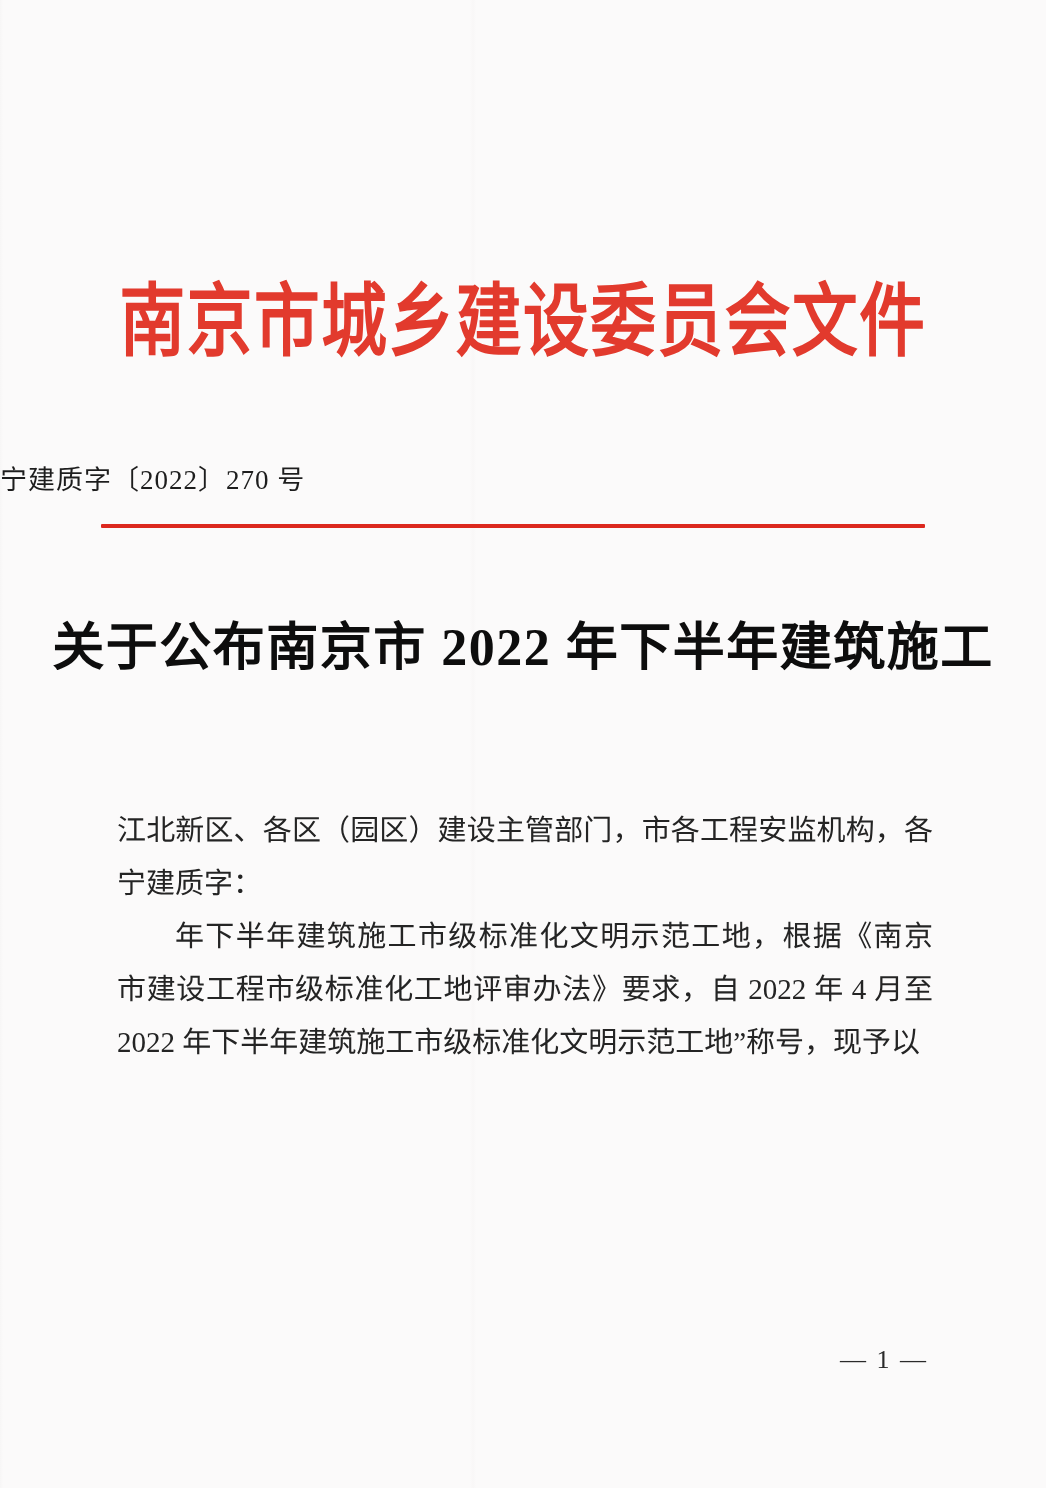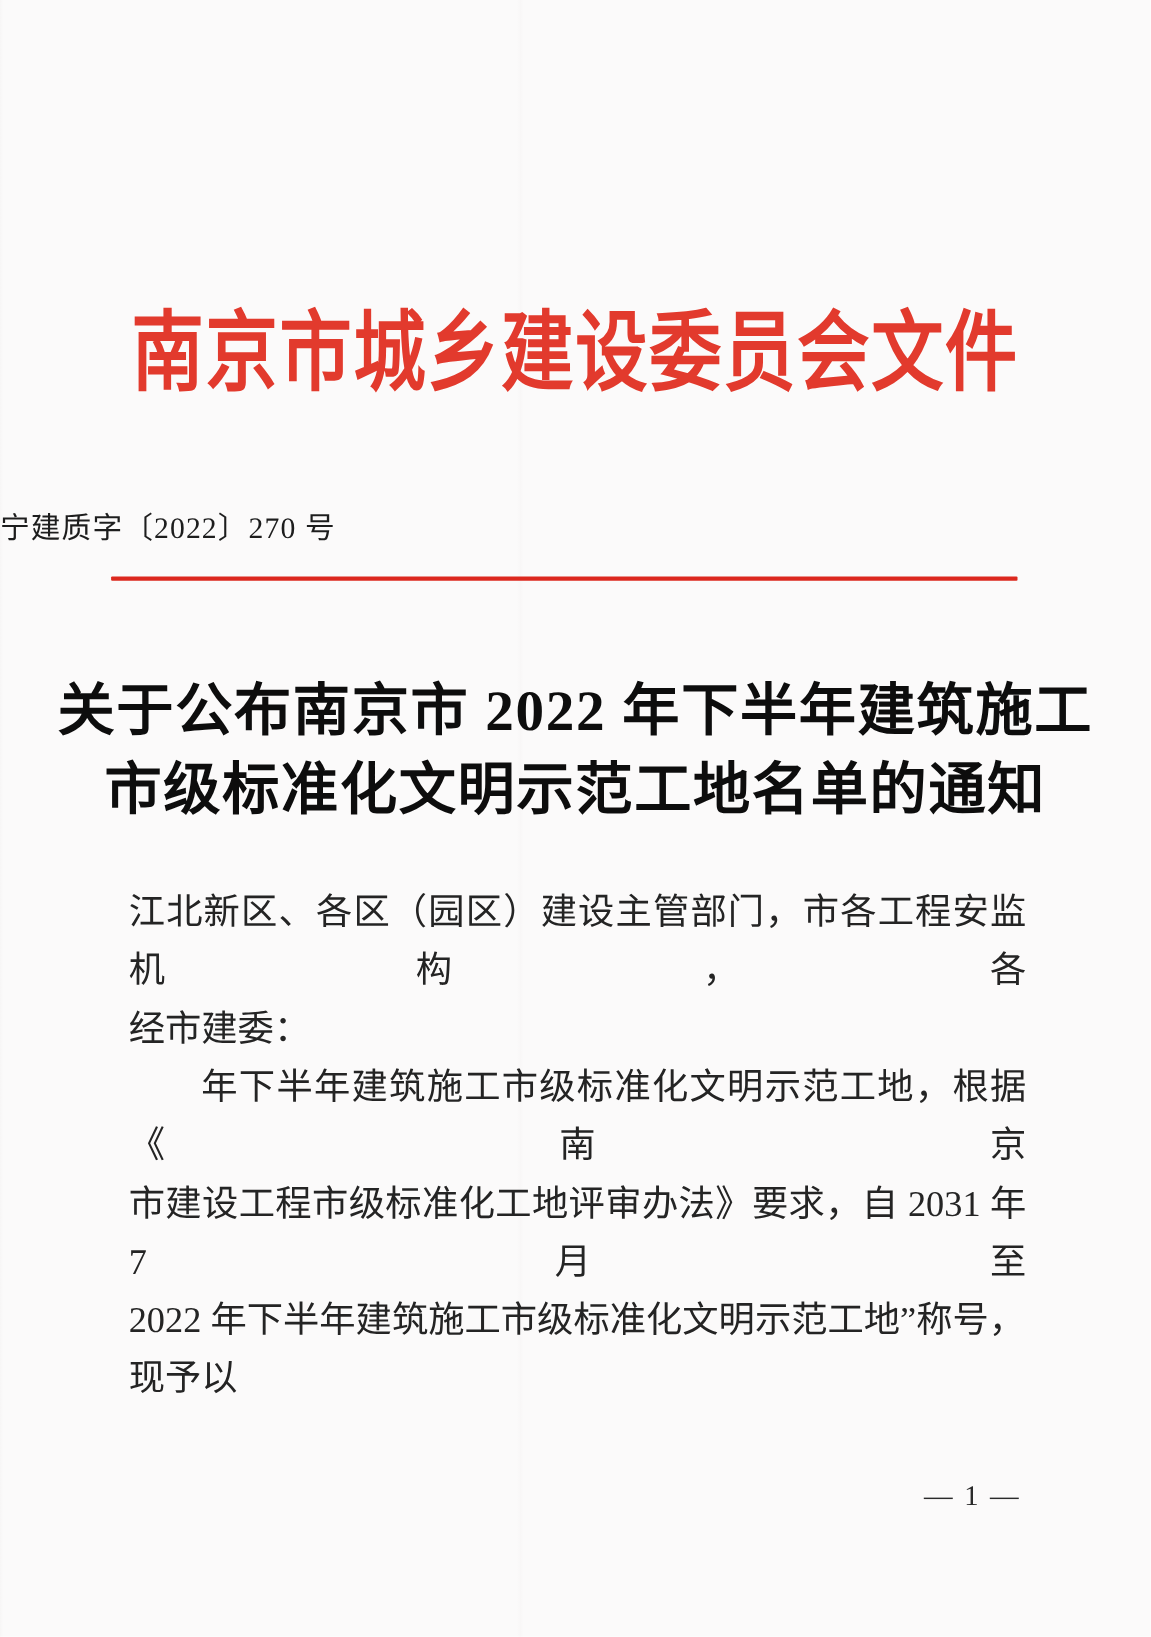--- a/index.html
+++ b/index.html
@@ -81,21 +81,21 @@
     letter-spacing: 1.5px;
     color: #0d0d0d;
   }
 
   
   .body-text {
     position: absolute;
     top: 804px;
     left: 117px;
     width: 816px;
-    font-size: 33px;
+    font-size: 29px;
     line-height: 53px;
     color: #242424;
   }
   .body-text .line {
     text-align: justify;
     text-align-last: justify;
     text-justify: inter-character;
     white-space: normal;
   }
   .body-text .para .line:last-child {
@@ -122,30 +122,29 @@
   <div class="org-header">
     <span class="stretch">南京市城乡建设委员会文件</span>
   </div>
 
   <div class="doc-number">宁建质字〔2022〕270 号</div>
 
   <div class="red-rule"></div>
 
   <div class="notice-title">
       <div class="title-line">关于公布南京市 2022 年下半年建筑施工</div>
-      <div class="title-line">市级标准化文明示范工地名单的通知</div>
     </div>
 
   <div class="body-text">
     <div class="para">
         <div class="line">江北新区、各区（园区）建设主管部门，市各工程安监机构，各</div>
-        <div class="line">经市建委：</div>
+        <div class="line">宁建质字：</div>
       </div>
     <div class="para para-indent">
         <div class="line">年下半年建筑施工市级标准化文明示范工地，根据《南京</div>
-        <div class="line">市建设工程市级标准化工地评审办法》要求，自 2031 年 7 月至</div>
+        <div class="line">市建设工程市级标准化工地评审办法》要求，自 2022 年 4 月至</div>
         <div class="line">2022 年下半年建筑施工市级标准化文明示范工地”称号，现予以</div>
       </div>
   </div>
 
   <div class="page-number">— 1 —</div>
 
 </div>
 
 </body></html>

